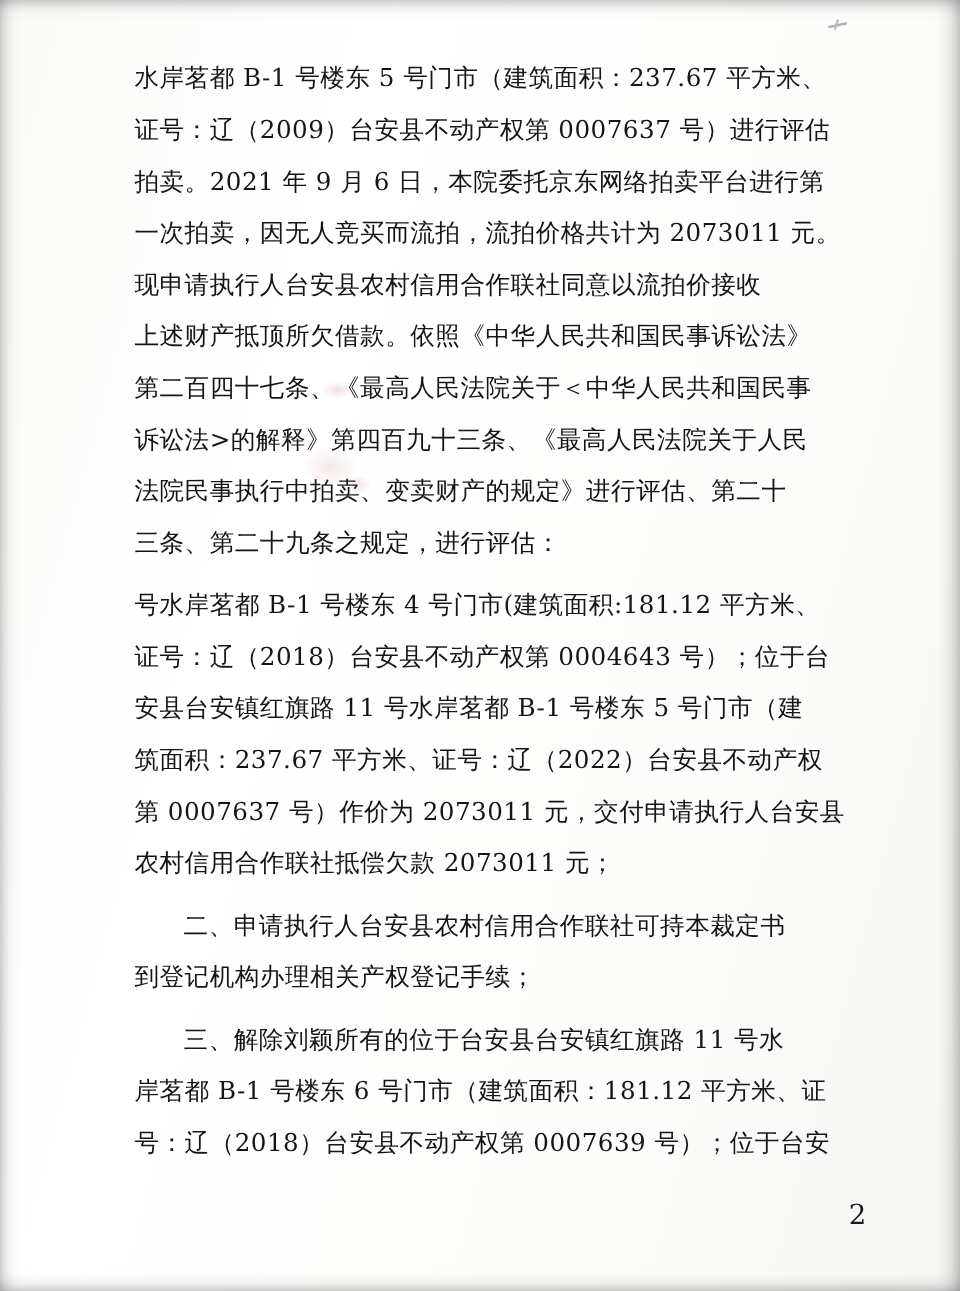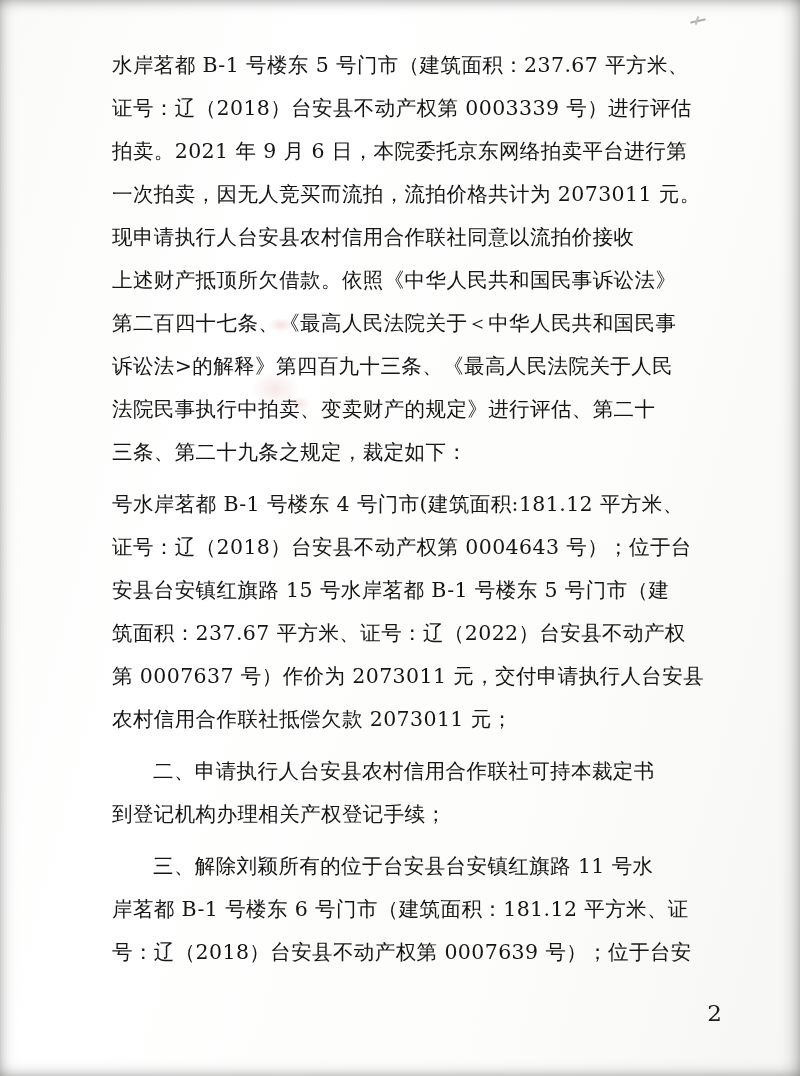--- a/index.html
+++ b/index.html
@@ -117,35 +117,35 @@
 </head>
 <body>
 
 <div class="page">
   <div class="paper-tint"></div>
 
   <div class="mark-top"></div>
 
   <div class="content">
     <div class="line">水岸茗都 B-1 号楼东 5 号门市（建筑面积：237.67 平方米、</div>
-    <div class="line">证号：辽（2018）台安县不动产权第 0003339 号）进行评估</div>
+    <div class="line">证号：辽（2009）台安县不动产权第 0007637 号）进行评估</div>
     <div class="line">拍卖。2021 年 9 月 6 日，本院委托京东网络拍卖平台进行第</div>
     <div class="line">一次拍卖，因无人竞买而流拍，流拍价格共计为 2073011 元。</div>
     <div class="line">现申请执行人台安县农村信用合作联社同意以流拍价接收</div>
     <div class="line">上述财产抵顶所欠借款。依照《中华人民共和国民事诉讼法》</div>
     <div class="line">第二百四十七条、《最高人民法院关于＜中华人民共和国民事</div>
     <div class="line">诉讼法&gt;的解释》第四百九十三条、《最高人民法院关于人民</div>
     <div class="line">法院民事执行中拍卖、变卖财产的规定》进行评估、第二十</div>
-    <div class="line">三条、第二十九条之规定，裁定如下：</div>
+    <div class="line">三条、第二十九条之规定，进行评估：</div>
 
     <div class="para-gap"></div>
 
     <div class="line">号水岸茗都 B-1 号楼东 4 号门市(建筑面积:181.12 平方米、</div>
     <div class="line">证号：辽（2018）台安县不动产权第 0004643 号）；位于台</div>
-    <div class="line">安县台安镇红旗路 15 号水岸茗都 B-1 号楼东 5 号门市（建</div>
+    <div class="line">安县台安镇红旗路 11 号水岸茗都 B-1 号楼东 5 号门市（建</div>
     <div class="line">筑面积：237.67 平方米、证号：辽（2022）台安县不动产权</div>
     <div class="line">第 0007637 号）作价为 2073011 元，交付申请执行人台安县</div>
     <div class="line">农村信用合作联社抵偿欠款 2073011 元；</div>
 
     <div class="para-gap"></div>
 
     <div class="line indent">二、申请执行人台安县农村信用合作联社可持本裁定书</div>
     <div class="line">到登记机构办理相关产权登记手续；</div>
 
     <div class="para-gap"></div>

